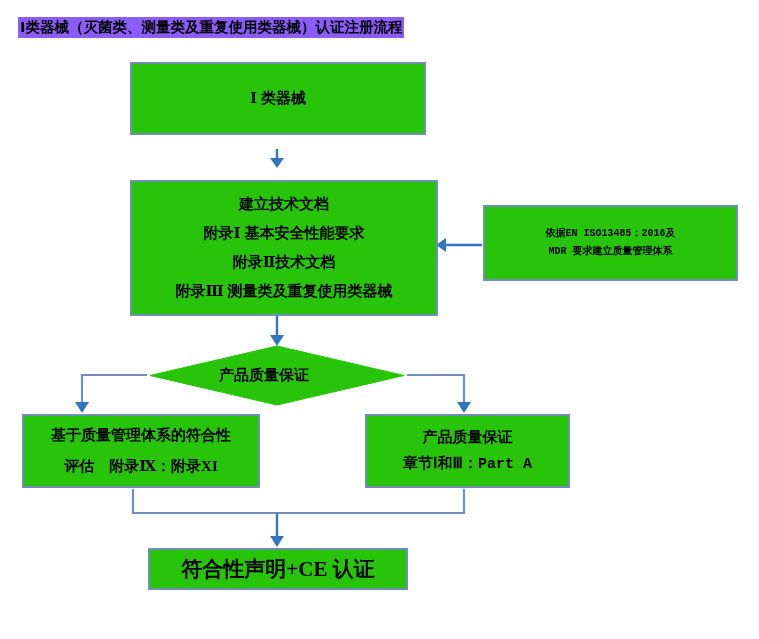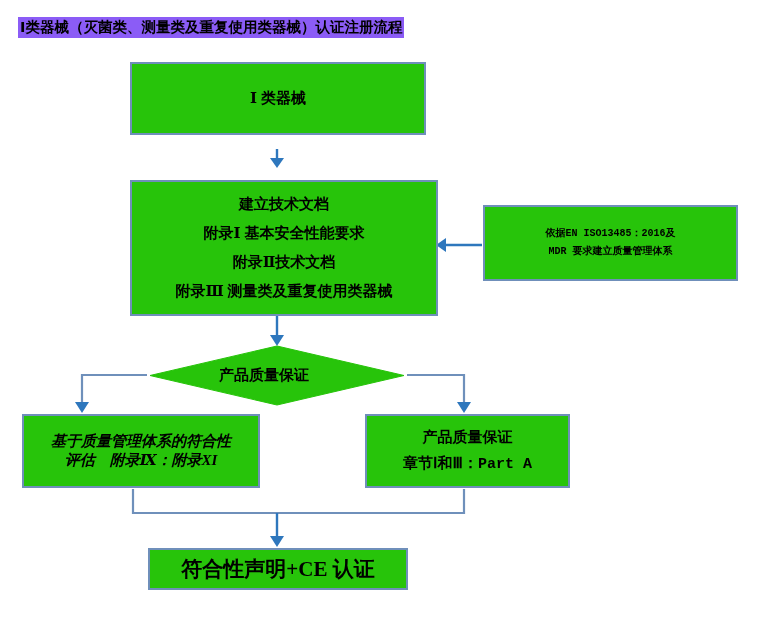--- a/index.html
+++ b/index.html
@@ -72,21 +72,21 @@
   #node-techdoc .line { margin: 7px 0; font-size: 15px; }
 
   #node-qms {
     left: 483px; top: 205px; width: 255px; height: 76px;
   }
   #node-qms .line { margin: 4px 0; font-size: 10px; }
 
   #node-routeA {
     left: 22px; top: 414px; width: 238px; height: 74px;
   }
-  #node-routeA .line { margin: 2px 0; font-size: 15px; font-style: italic; }
+  #node-routeA .line { margin: 8px 0; font-size: 15px; }
 
   #node-routeB {
     left: 365px; top: 414px; width: 205px; height: 74px; text-align: right;
   }
   #node-routeB .line { margin: 6px 0; font-size: 15px; }
 
   #node-doc {
     left: 148px; top: 548px; width: 260px; height: 42px;
   }
   #node-doc .line { font-size: 21px; }

